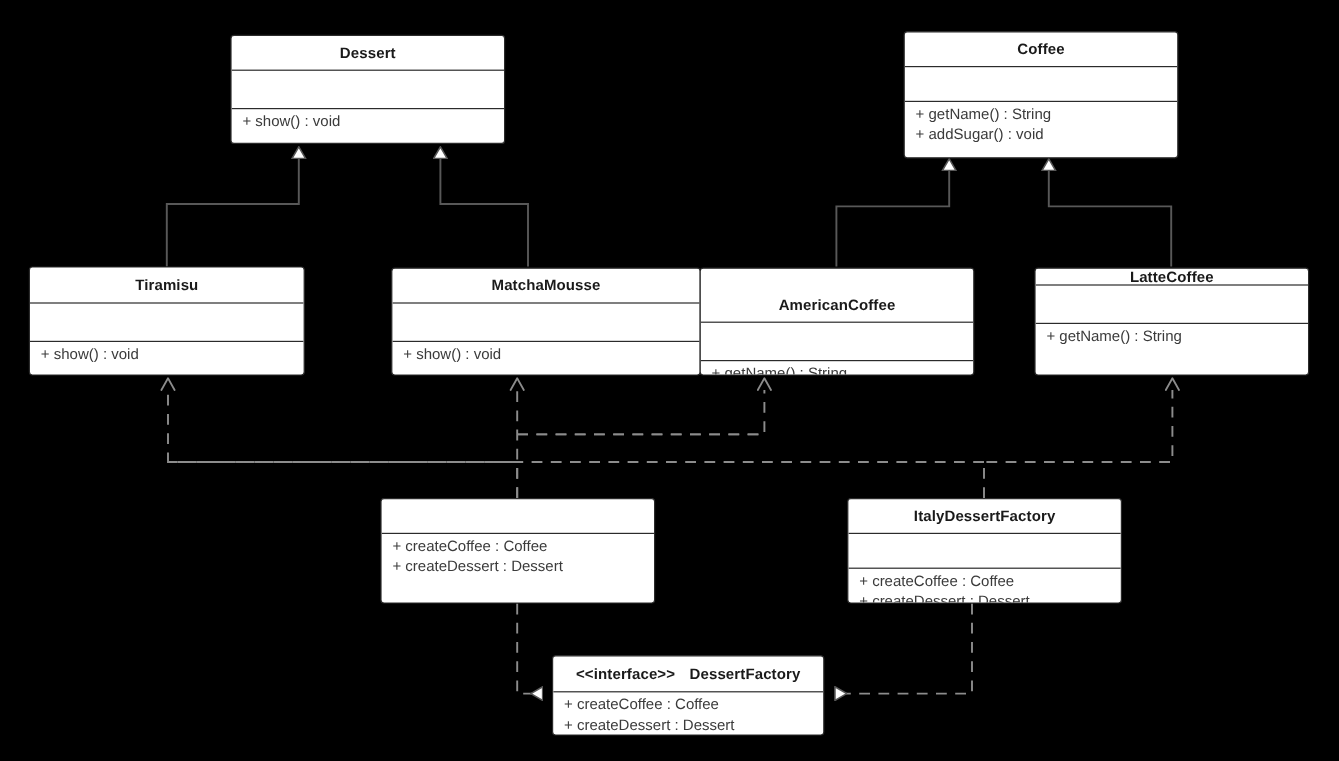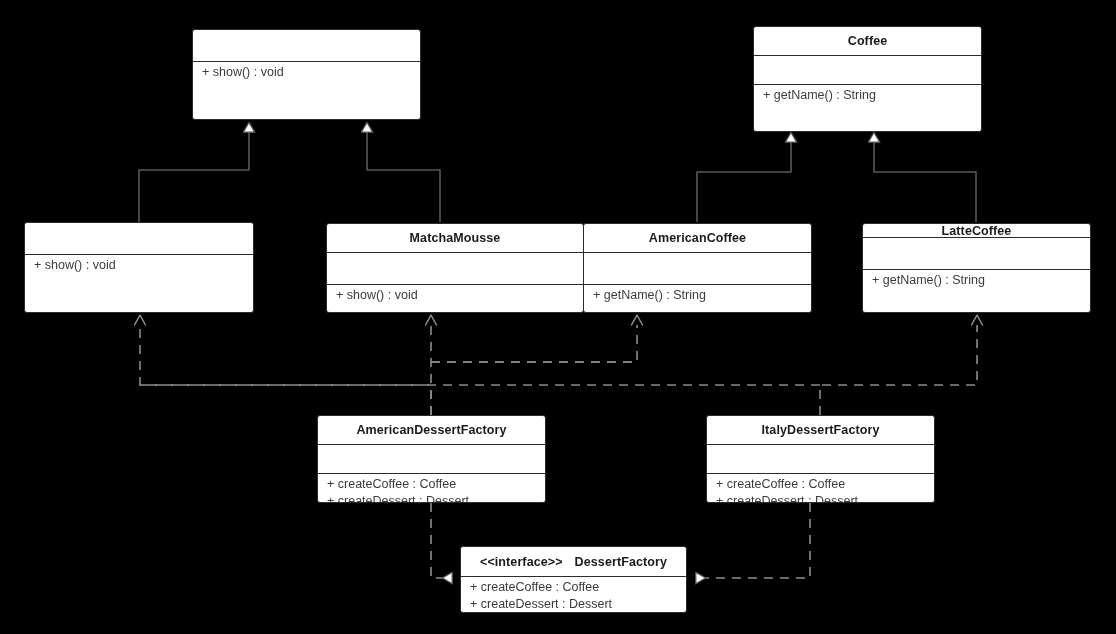--- a/index.html
+++ b/index.html
@@ -131,67 +131,69 @@
 
     <g stroke="#8c8c8c" stroke-width="1.6" fill="none" stroke-dasharray="9 7">
       <path d="M 431 503 L 431 578 L 452 578" marker-end="url(#hollow-tri-right)"></path>
     </g>
     <g stroke="#8c8c8c" stroke-width="1.6" fill="none" stroke-dasharray="9 7">
       <path d="M 810 503 L 810 578 L 696 578" marker-end="url(#hollow-tri-left)"></path>
     </g>
   </svg>
 
   <div class="uml-class" style="left:192px; top:29px; width:229px; height:91px;">
+    <div class="uml-name" style="height:29px;">Dessert</div>
     <div class="uml-attrs" style="height:32px;"></div>
     <div class="uml-ops">
       <div class="op">+ show() : void</div>
     </div>
   </div>
 
   <div class="uml-class" style="left:726px; top:26px; width:229px; height:106px;margin-left:27px;">
     <div class="uml-name" style="height:29px;">Coffee</div>
     <div class="uml-attrs" style="height:29px;"></div>
     <div class="uml-ops">
       <div class="op">+ getName() : String</div>
+      <div class="op">+ addSugar() : void</div>
     </div>
   </div>
 
   <div class="uml-class" style="left:24px; top:222px; width:230px; height:91px;">
+    <div class="uml-name" style="height:30px;">Tiramisu</div>
     <div class="uml-attrs" style="height:32px;"></div>
     <div class="uml-ops">
       <div class="op">+ show() : void</div>
     </div>
   </div>
 
   <div class="uml-class" style="left:326px; top:223px; width:258px; height:90px;">
     <div class="uml-name" style="height:29px;">MatchaMousse</div>
     <div class="uml-attrs" style="height:32px;"></div>
     <div class="uml-ops">
       <div class="op">+ show() : void</div>
     </div>
   </div>
 
   <div class="uml-class" style="left:583px; top:223px; width:229px; height:90px;">
-    <div class="uml-name" style="height:29px;">AmericanCoffee</div>
+    <div class="uml-name" style="height:29px;margin-top:16px;">AmericanCoffee</div>
     <div class="uml-attrs" style="height:32px;"></div>
     <div class="uml-ops">
       <div class="op">+ getName() : String</div>
     </div>
   </div>
 
   <div class="uml-class" style="left:862px; top:223px; width:229px; height:90px;">
     <div class="uml-name" style="height:14px;">LatteCoffee</div>
     <div class="uml-attrs" style="height:32px;"></div>
     <div class="uml-ops">
       <div class="op">+ getName() : String</div>
     </div>
   </div>
 
   <div class="uml-class" style="left:317px; top:415px; width:229px; height:88px;">
-    <div class="uml-name" style="height:29px;">AmericanDessertFactory</div>
     <div class="uml-attrs" style="height:29px;"></div>
     <div class="uml-ops">
       <div class="op">+ createCoffee : Coffee</div>
       <div class="op">+ createDessert : Dessert</div>
     </div>
   </div>
 
   <div class="uml-class" style="left:706px; top:415px; width:229px; height:88px;">
     <div class="uml-name" style="height:29px;">ItalyDessertFactory</div>
     <div class="uml-attrs" style="height:29px;"></div>

